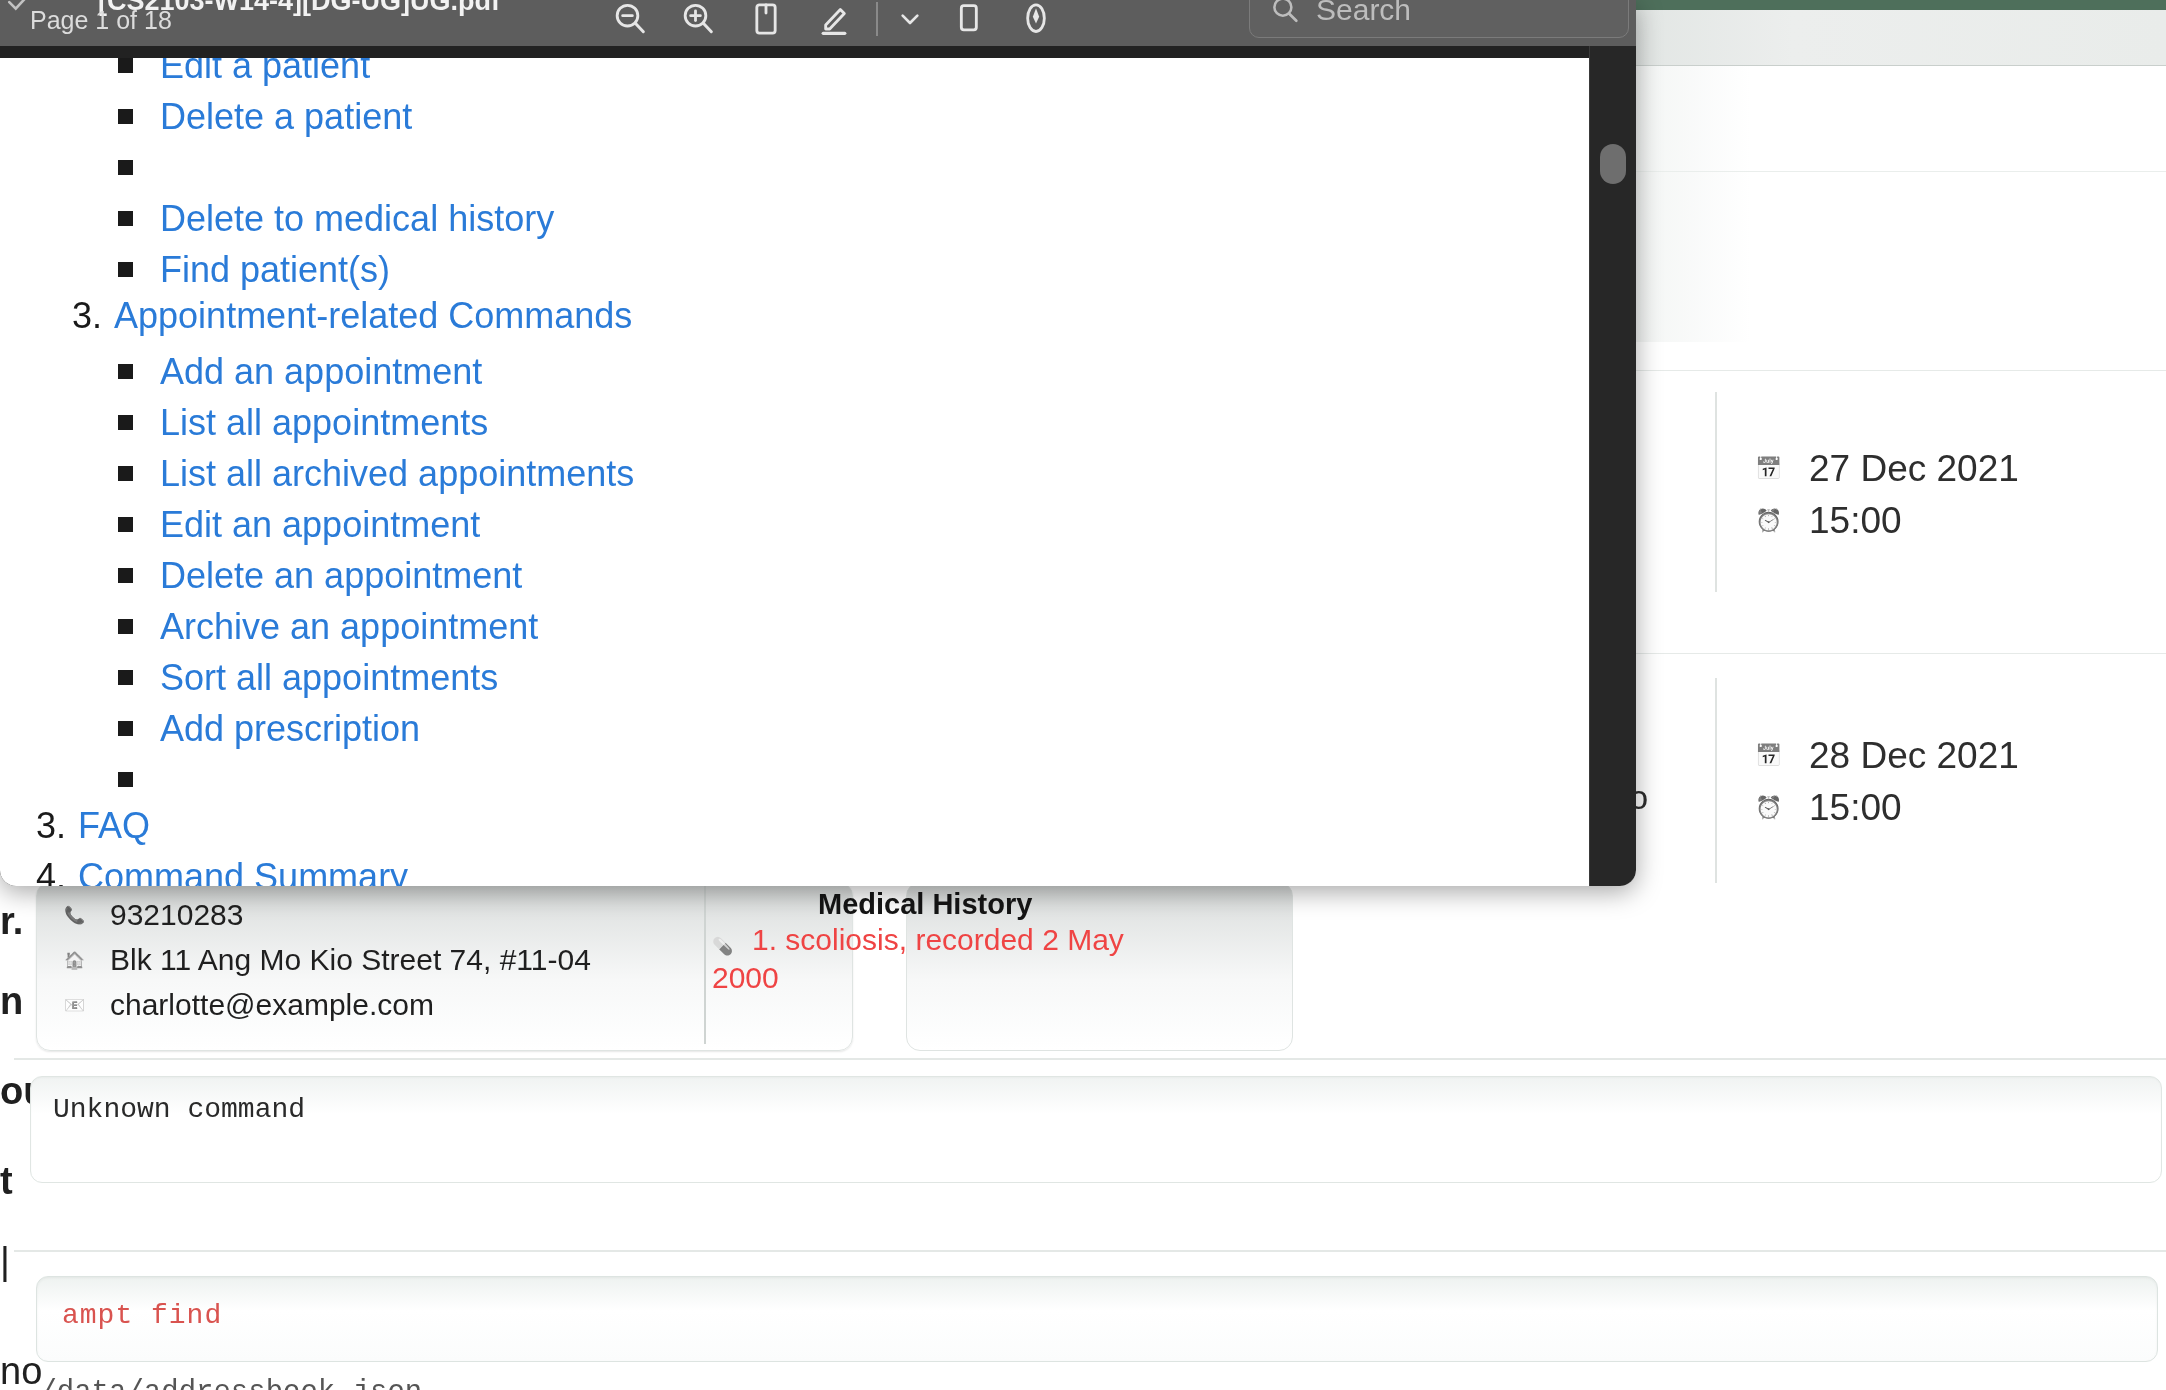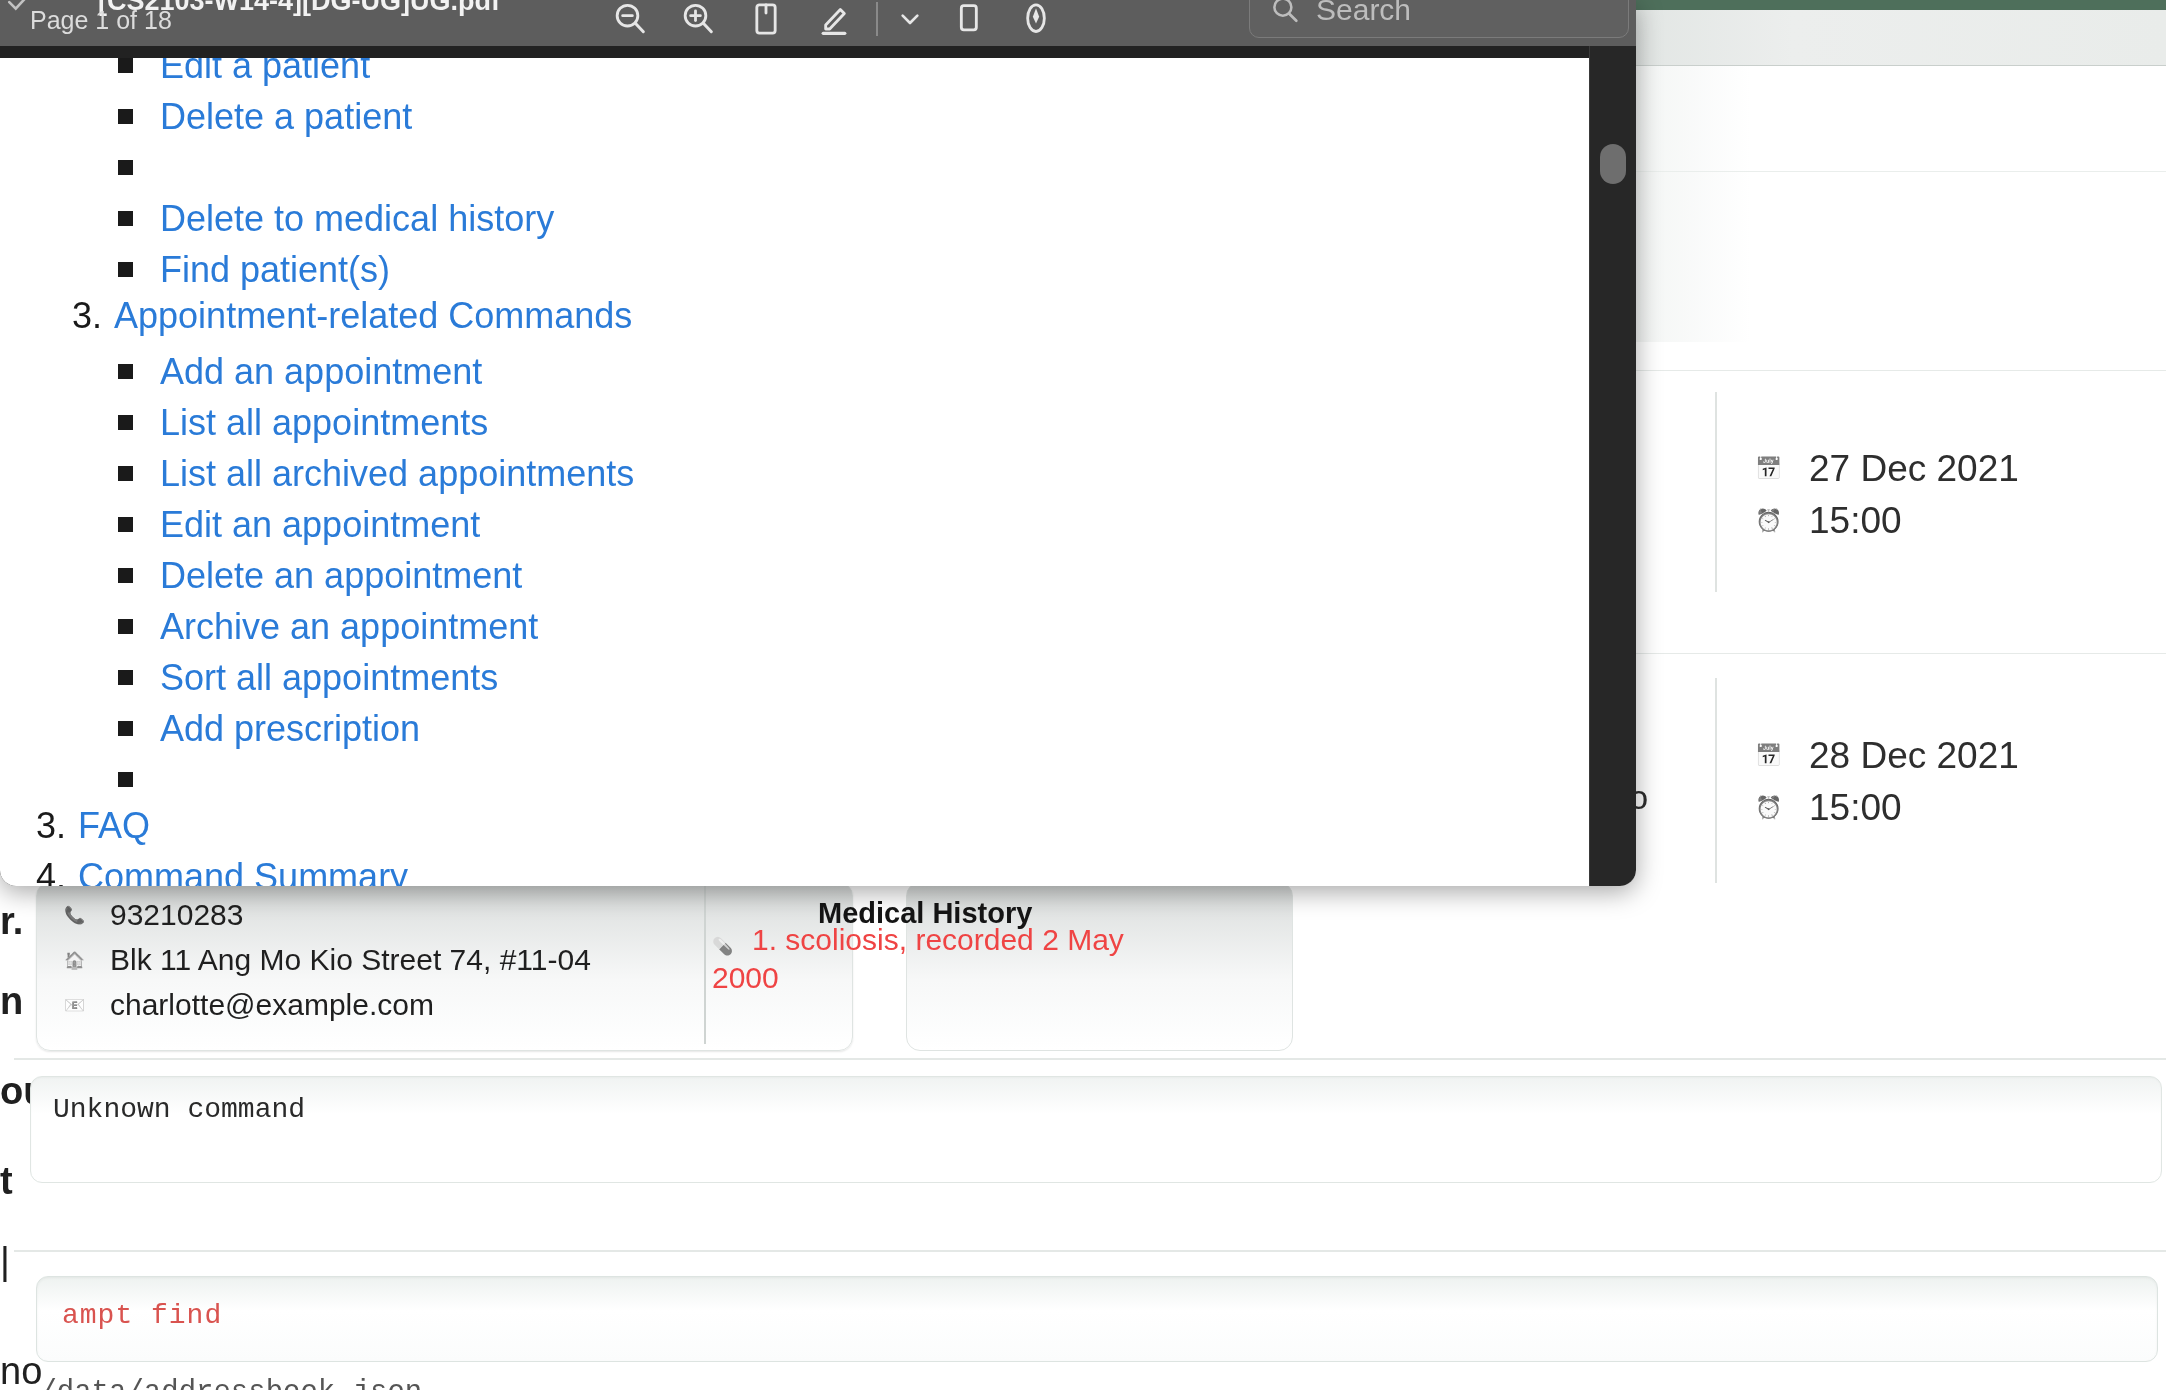--- a/index.html
+++ b/index.html
@@ -190,21 +190,20 @@
     background: #cfd4d2;
   }
   .medhist-title {
     position: absolute;
     left: 818px;
     top: 888px;
     font-size: 29px;
     font-weight: bold;
     color: #151515;
     white-space: nowrap;
-    margin-top: 9px;
   }
   .medhist-body {
     position: absolute;
     left: 712px;
     top: 921px;
     width: 420px;
     font-size: 30px;
     color: #ef4444;
     line-height: 1.28;
   }

